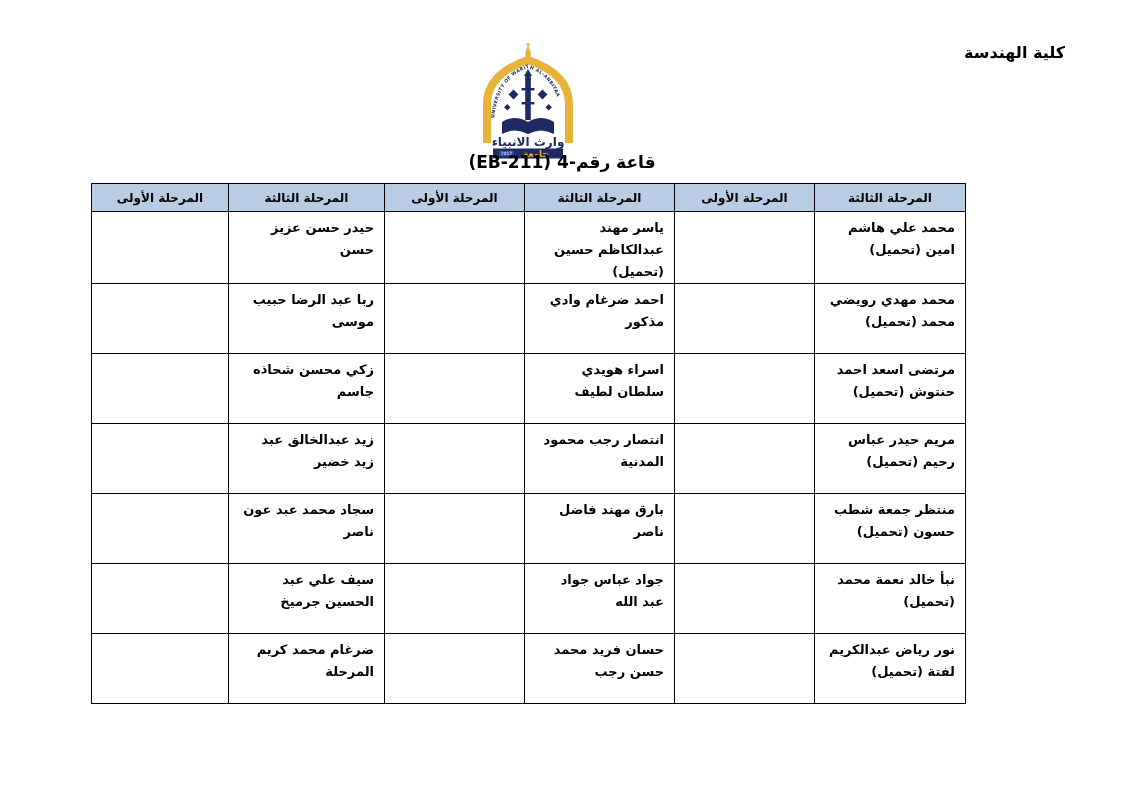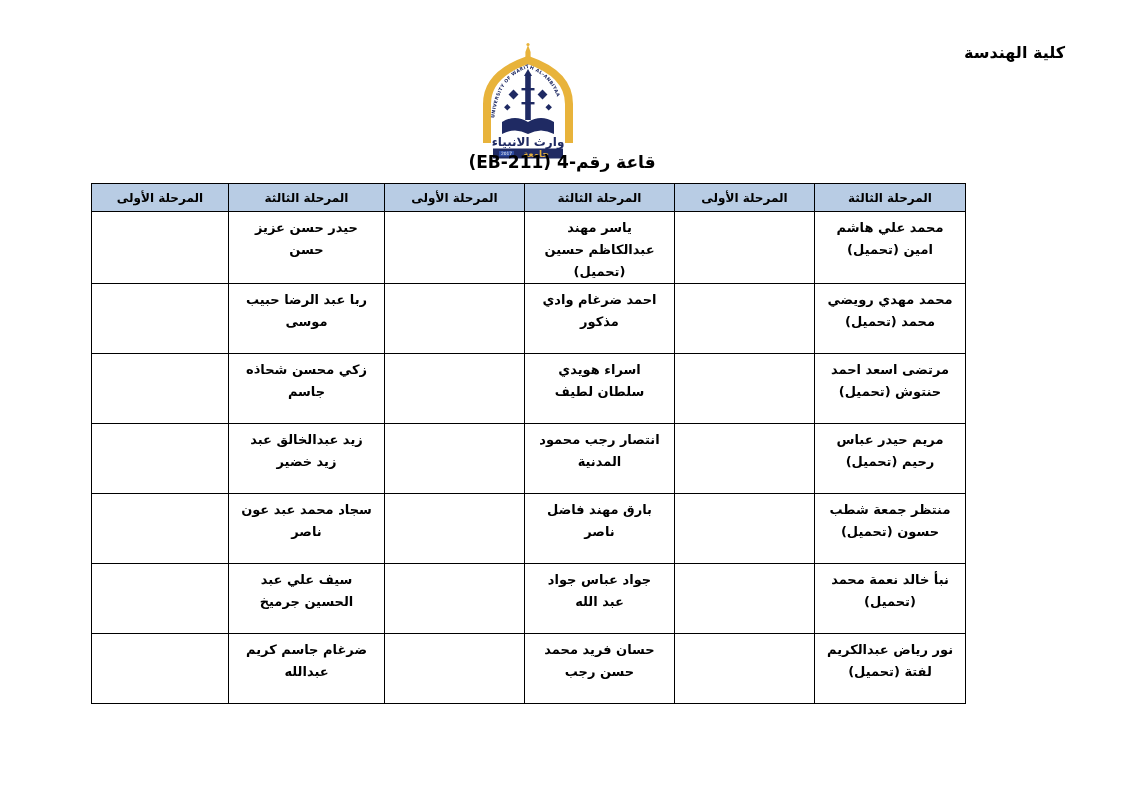--- a/index.html
+++ b/index.html
@@ -17,21 +17,21 @@
     direction:rtl;font-weight:bold;font-size:17px;z-index:2;
   }
   .tbl-wrap{position:absolute;top:183px;left:91px;}
   table.sched{border-collapse:collapse;direction:rtl;table-layout:fixed;width:874px;}
   table.sched th,table.sched td{border:1px solid #000;}
   table.sched th{
     background:#b8cce4;height:27px;font-size:12px;font-weight:bold;
     text-align:center;padding:0 2px;
   }
   table.sched td{
-    height:64px;vertical-align:top;text-align:center;font-size:13px;
+    height:64px;vertical-align:top;text-align:right;font-size:13px;
     font-weight:bold;padding:5px 10px 0 10px;line-height:1.7;
   }
   .c-3a{width:151px}.c-1a{width:140px}.c-3b{width:150px}
   .c-1b{width:140px}.c-3c{width:156px}.c-1c{width:137px}
 </style>
 </head>
 <body>
 
 <div class="dept">
   <div>كلية الهندسة</div>
@@ -142,18 +142,18 @@
         <td>جواد عباس جواد عبد الله</td>
         <td></td>
         <td>سيف علي عبد الحسين جرميخ</td>
         <td></td>
       </tr>
       <tr>
         <td>نور رياض عبدالكريم لفتة (تحميل)</td>
         <td></td>
         <td>حسان فريد محمد حسن رجب</td>
         <td></td>
-        <td>ضرغام جاسم كريم عبدالله</td>
+        <td>ضرغام محمد كريم المرحلة</td>
         <td></td>
       </tr>
     </tbody>
   </table>
 </div>
 
 </body></html>

